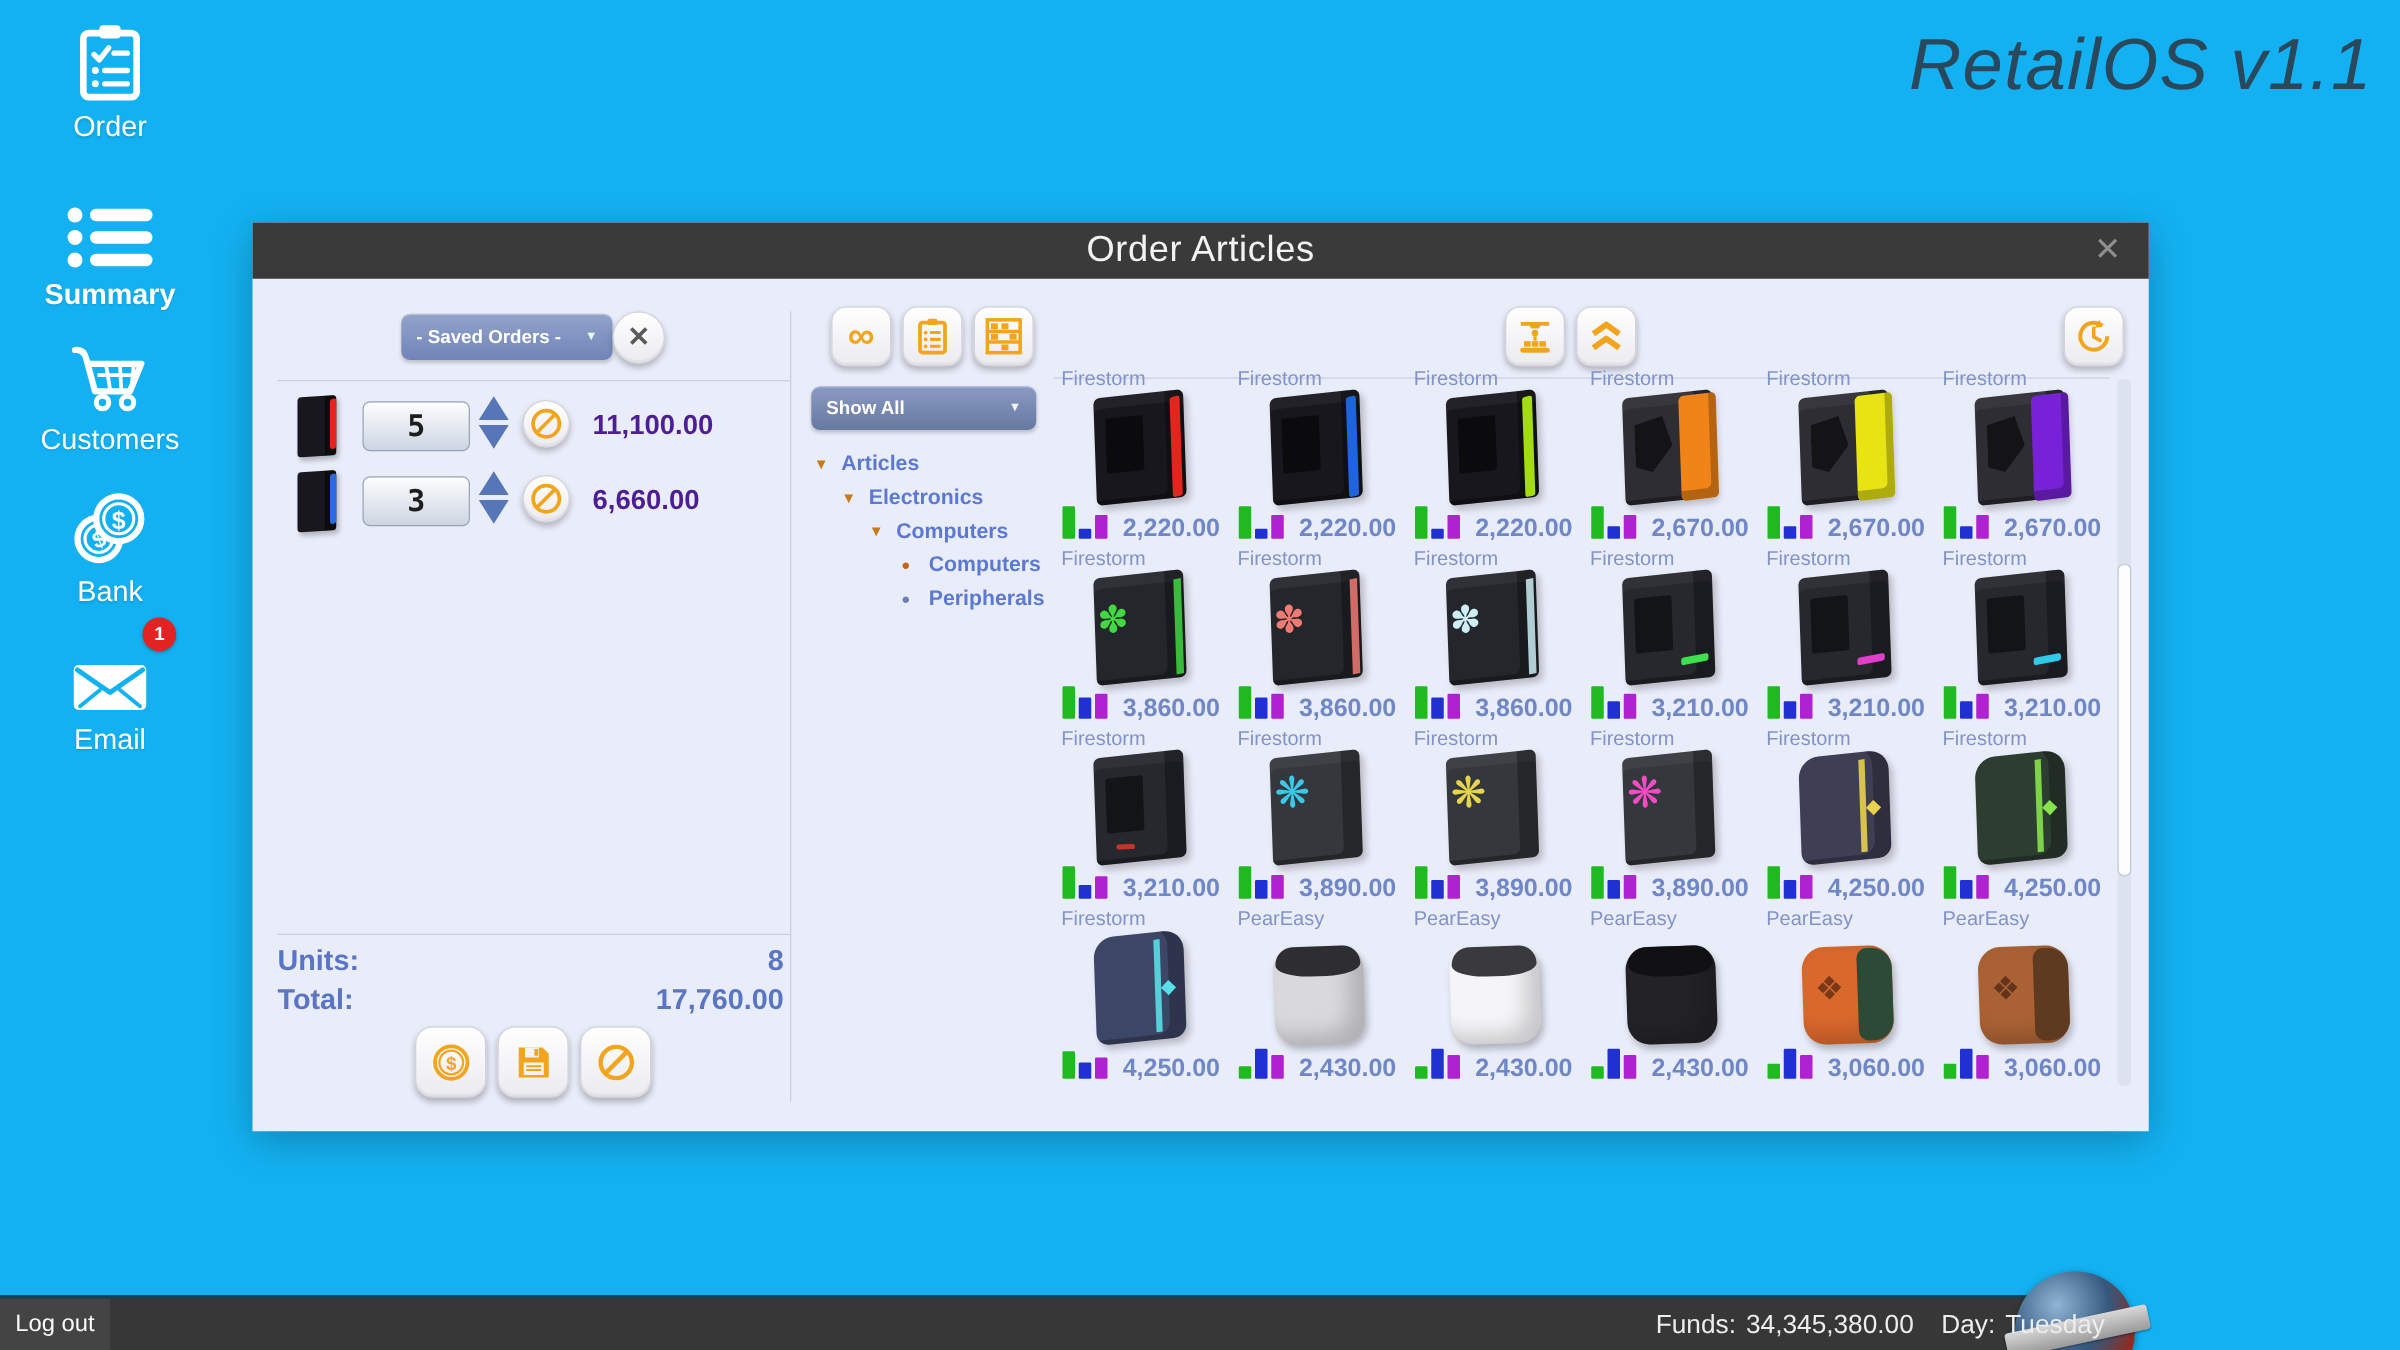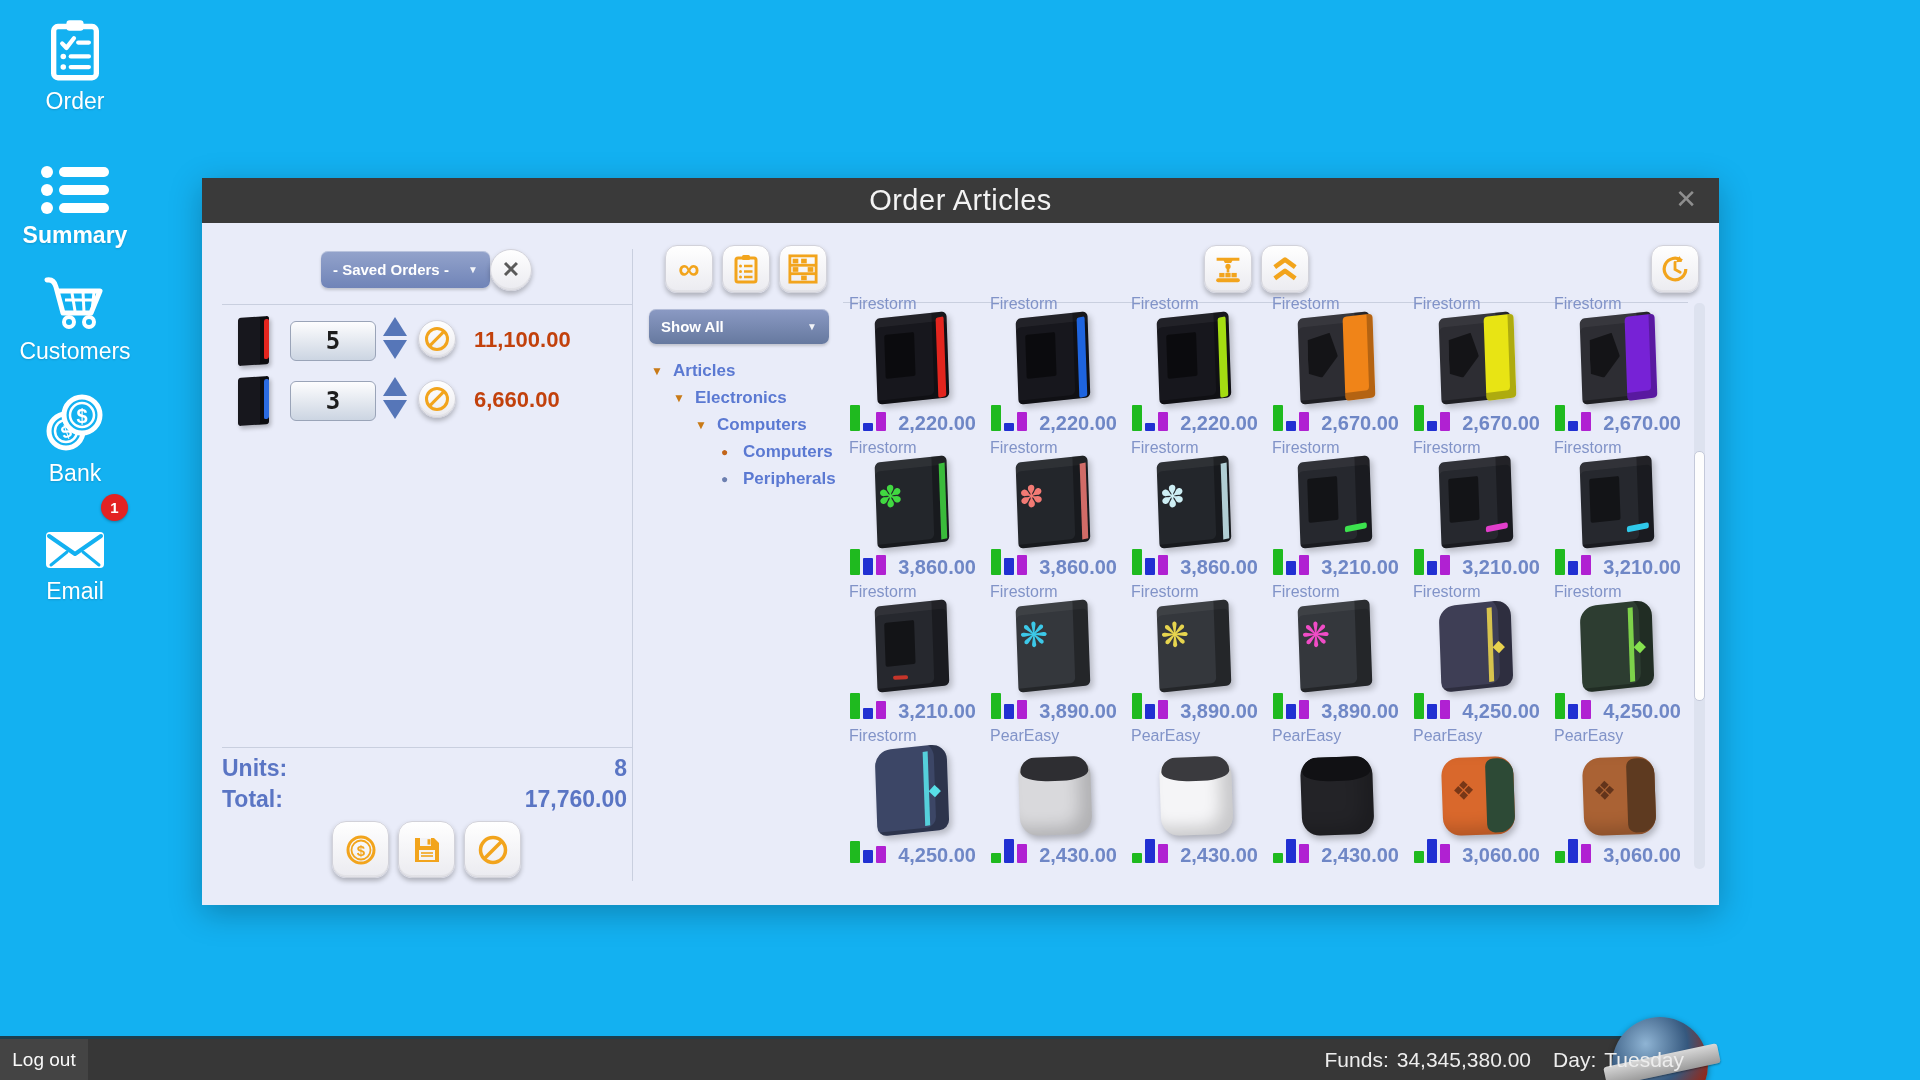--- a/index.html
+++ b/index.html
@@ -1,19 +1,19 @@
 <!DOCTYPE html>
 <html><head>
 <meta charset="utf-8">
 <style>
   html,body{margin:0;padding:0;background:#13b1f1;font-family:"Liberation Sans",sans-serif;}
   .stage{position:relative;width:1920px;height:1080px;background:#13b1f1;overflow:hidden;}
 
   
-  .side-item{position:absolute;width:150px;text-align:center;color:#fff;cursor:pointer;}
+  .side-item{position:absolute;width:150px;text-align:center;color:#fff;cursor:pointer;padding-left:13px;}
   .side-item .ic{height:66px;display:flex;align-items:flex-end;justify-content:center;position:relative;}
   .side-item .lbl{font-size:23px;line-height:26px;margin-top:6px;text-shadow:0 1px 2px rgba(0,0,0,.15);}
   .badge{position:absolute;top:-12px;right:22px;width:27px;height:27px;border-radius:50%;
          background:#e32222;color:#fff;font-size:15px;font-weight:bold;display:flex;align-items:center;justify-content:center;
          box-shadow:0 1px 3px rgba(0,0,0,.3);}
 
   
   .app-title{position:absolute;top:18px;right:22px;font-size:58px;font-style:italic;font-weight:300;
              color:#29485c;letter-spacing:1px;}
 
@@ -52,21 +52,21 @@
   .qty{position:absolute;left:68px;top:10px;width:80px;height:36px;border:1px solid #9aa4b8;border-radius:6px;
        background:linear-gradient(#fdfdfe,#ccd5e2);text-align:center;font-size:24px;font-weight:bold;color:#1d1d1d;
        font-family:"DejaVu Sans Mono",monospace;}
   .stepper{position:absolute;left:160px;top:6px;width:26px;height:46px;cursor:pointer;display:flex;flex-direction:column;align-items:center;}
   .stepper .up{width:0;height:0;border-left:12px solid transparent;border-right:12px solid transparent;border-bottom:19px solid #5676b8;}
   .stepper .down{width:0;height:0;border-left:12px solid transparent;border-right:12px solid transparent;border-top:19px solid #5676b8;margin-top:4px;}
   .round-btn{width:38px;height:38px;border-radius:50%;}
   .row-remove{position:absolute;left:196px;top:9px;}
   .ban-icon{width:18px;height:18px;border:3px solid #f2a41c;border-radius:50%;position:relative;display:block;}
   .ban-icon::after{content:"";position:absolute;left:-1px;top:7px;width:20px;height:3px;background:#f2a41c;transform:rotate(-45deg);}
-  .row-price{position:absolute;left:252px;top:16px;font-size:22px;font-weight:bold;color:#c2410c;}
+  .row-price{position:absolute;left:252px;top:16px;font-size:22px;font-weight:bold;color:#4c1d95;}
 
   .totals-lbl{position:absolute;left:20px;font-size:23px;font-weight:bold;color:#5a75c4;}
   .totals-val{position:absolute;right:calc(100% - 425px);font-size:23px;font-weight:bold;color:#5a75c4;text-align:right;}
   .actions{position:absolute;left:130px;top:598px;display:flex;gap:9px;}
 
   
   .cat-toolbar{position:absolute;left:463px;top:22px;display:flex;gap:9px;}
   .tree{position:absolute;left:449px;top:134px;}
   .tree-item{height:27px;display:flex;align-items:center;cursor:pointer;}
   .bullet{width:22px;font-size:12px;}
@@ -208,20 +208,21 @@
         <rect x="3" y="5" width="58" height="36" rx="4" fill="#fff"></rect>
         <path d="M6 9 L32 27 L58 9" fill="none" stroke="#13b1f1" stroke-width="4" stroke-linecap="round" stroke-linejoin="round"></path>
         <path d="M8 38 L24 25 M56 38 L40 25" fill="none" stroke="#13b1f1" stroke-width="3" stroke-linecap="round"></path>
       </svg>
         </span>
       <span class="badge">1</span>
     </div>
     <div class="lbl">Email</div>
   </div>
 
+  <div class="app-title">RetailOS v1.1</div>
 
   <div class="modal">
     <div class="modal-header">
       <span class="modal-title">Order Articles</span>
       <span class="modal-close">✕</span>
     </div>
     <div class="modal-body">
 
       <div class="dd" style="left:105px;top:28px;width:145px;height:37px;margin-left:14px;">
         <span>- Saved Orders -</span>

